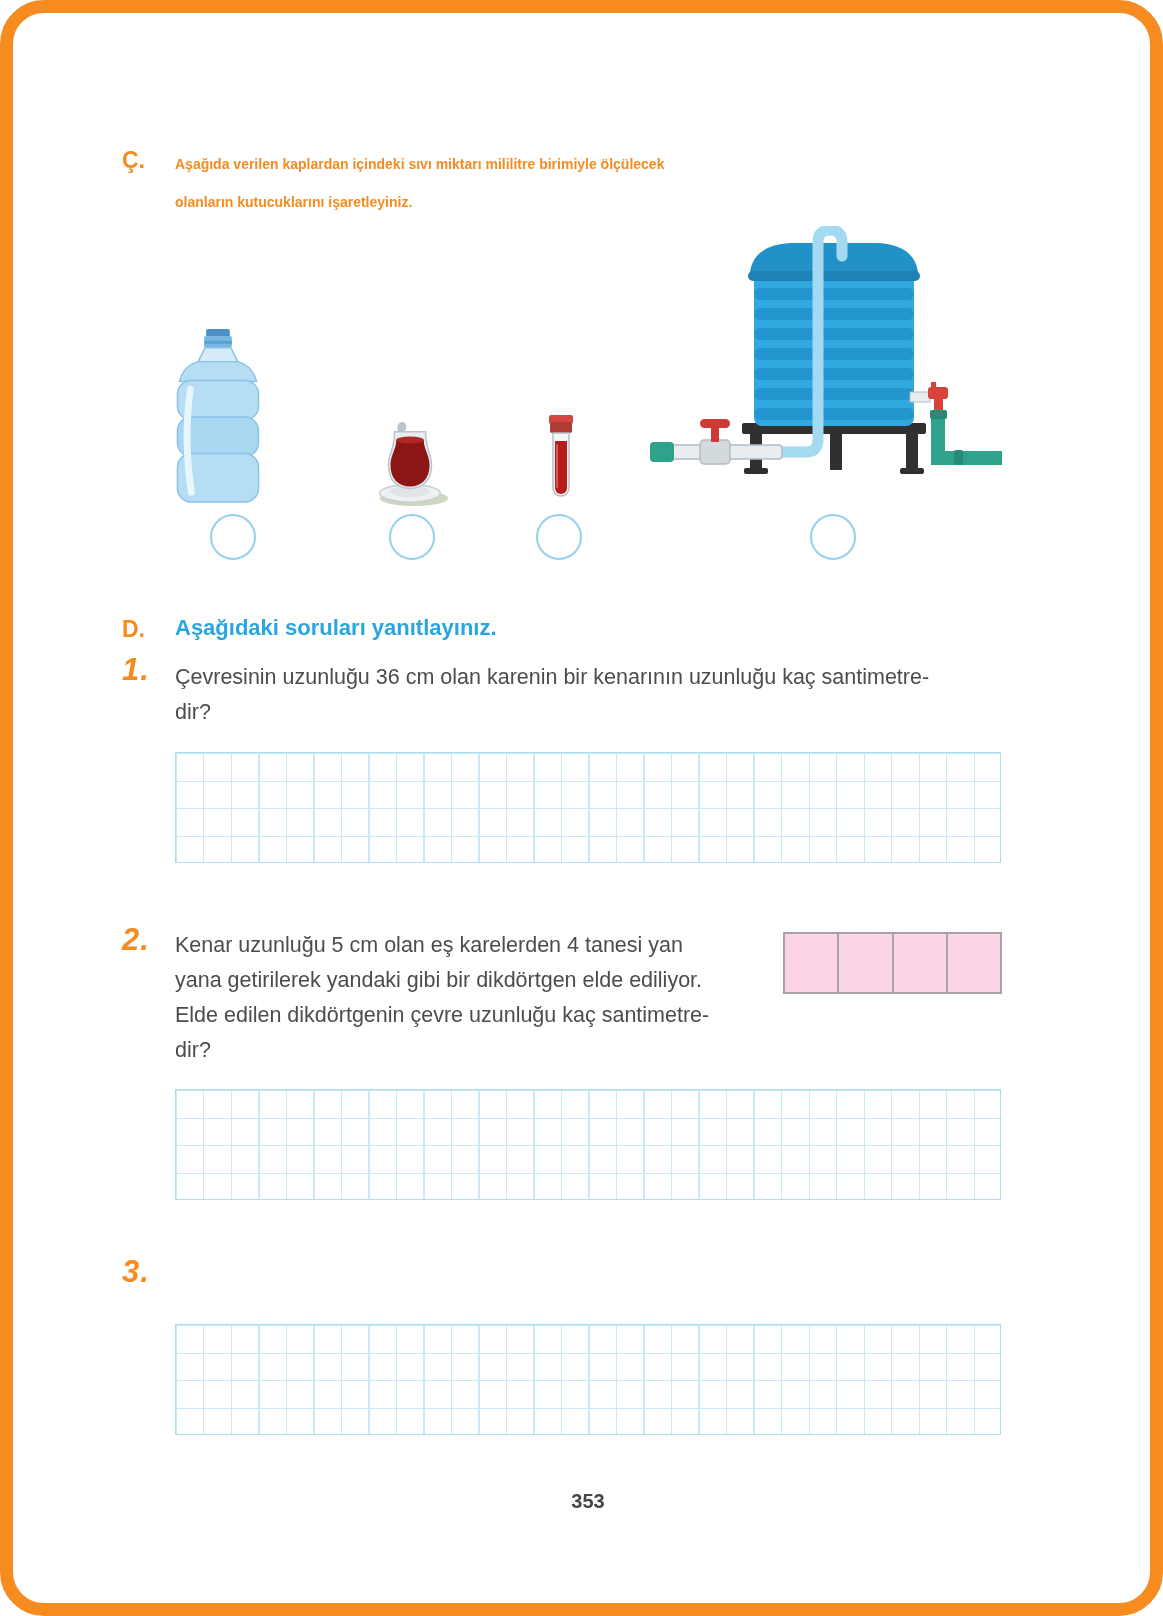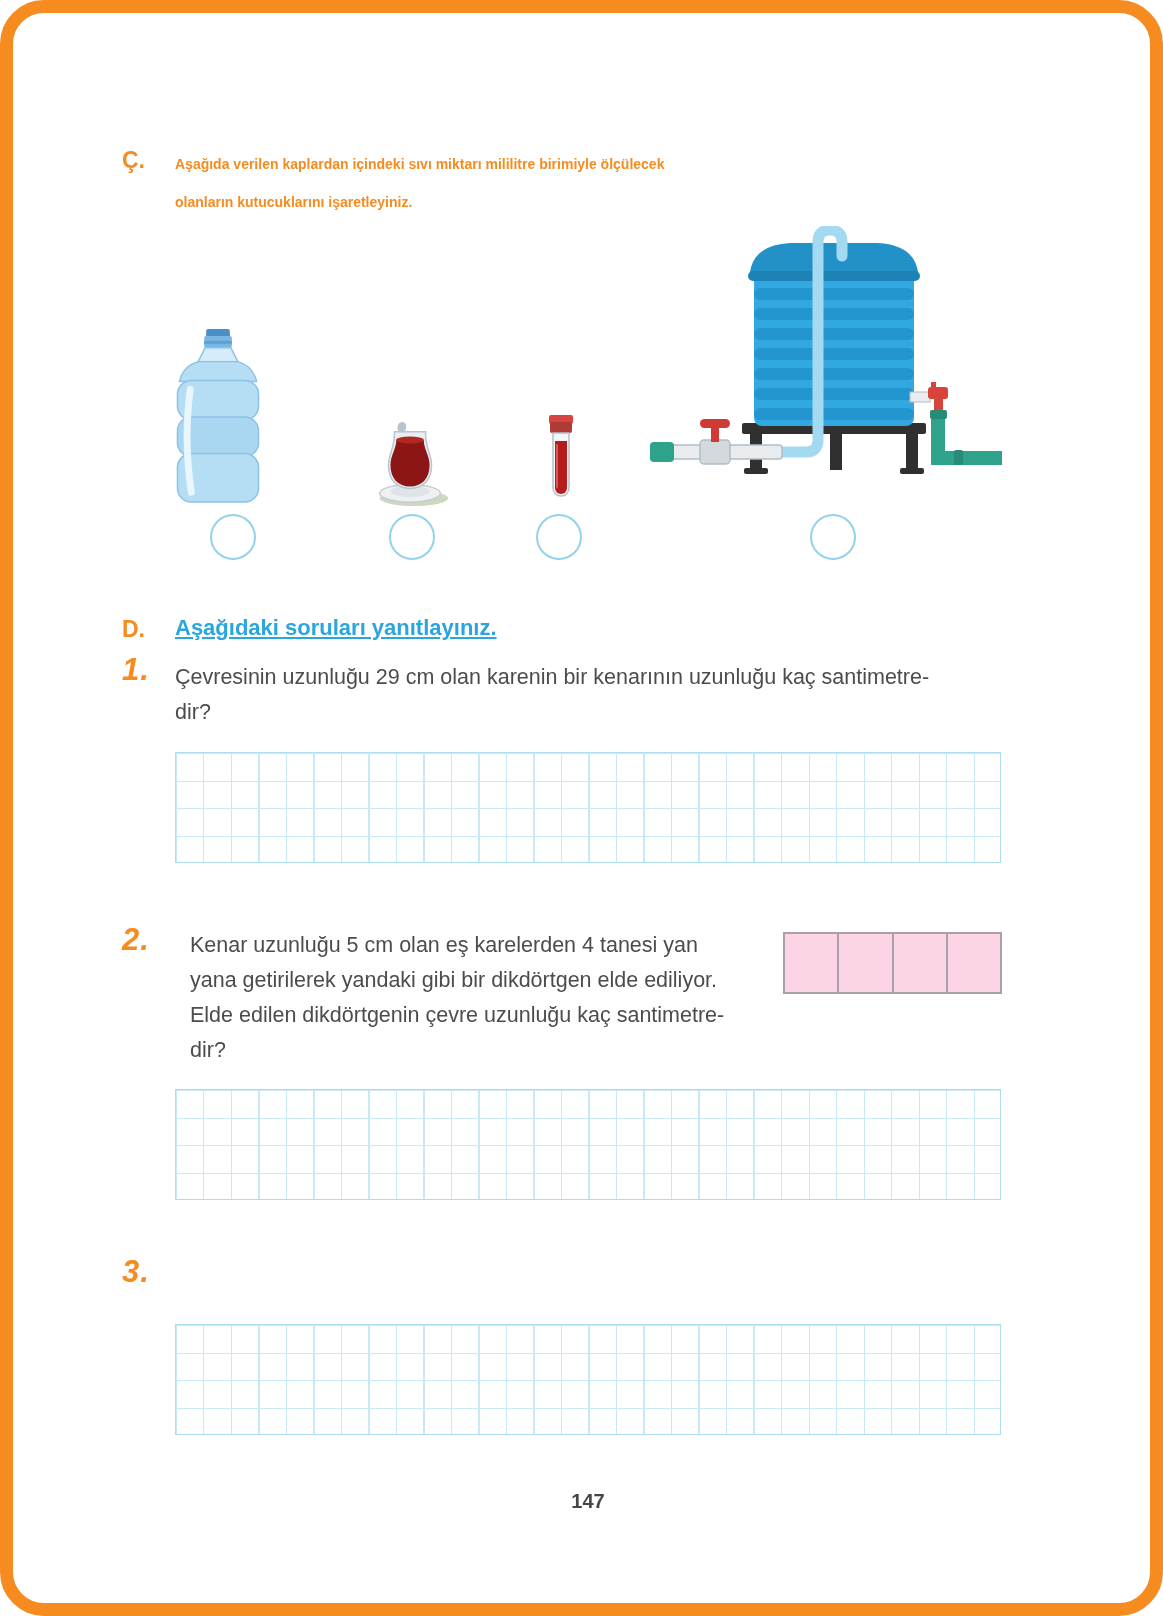--- a/index.html
+++ b/index.html
@@ -14,21 +14,21 @@
     border-radius:44px;
     pointer-events:none;
   }
   .abs { position:absolute; }
 
   .sec-label { font-size:23px; font-weight:bold; color:#f68b1f; }
   .c-instruction {
     font-size:14px; font-weight:bold; color:#f68b1f;
     line-height:38px; white-space:pre;
   }
-  .d-instruction { font-size:22px; font-weight:bold; color:#2aa5dd; white-space:pre;text-decoration:underline; }
+  .d-instruction { font-size:22px; font-weight:bold; color:#2aa5dd; white-space:pre; }
 
   .q-number {
     font-size:31px; font-weight:bold; font-style:italic; color:#f68b1f;
     letter-spacing:1px;
   }
   .q-text {
     font-size:21.5px; color:#4c4c4c; line-height:35px; white-space:pre;
   }
 
   .answer-grid {
@@ -156,34 +156,34 @@
 
   <div class="checkbox-circle" style="left:210px; top:514px;"></div>
   <div class="checkbox-circle" style="left:389px; top:514px;"></div>
   <div class="checkbox-circle" style="left:536px; top:514px;"></div>
   <div class="checkbox-circle" style="left:810px; top:514px;"></div>
 
   <div class="abs sec-label" style="left:122px; top:616px;">D.</div>
   <div class="abs d-instruction" style="left:175px; top:615px;">Aşağıdaki soruları yanıtlayınız.</div>
 
   <div class="abs q-number" style="left:122px; top:652px;">1.</div>
-  <div class="abs q-text" style="left:175px; top:660px;">Çevresinin uzunluğu 29 cm olan karenin bir kenarının uzunluğu kaç santimetre-
+  <div class="abs q-text" style="left:175px; top:660px;">Çevresinin uzunluğu 36 cm olan karenin bir kenarının uzunluğu kaç santimetre-
 dir?</div>
   <div class="answer-grid" style="left:175px; top:752px;"></div>
 
   <div class="abs q-number" style="left:122px; top:922px;">2.</div>
-  <div class="abs q-text" style="left:175px; top:928px;margin-left:15px;">Kenar uzunluğu 5 cm olan eş karelerden 4 tanesi yan
+  <div class="abs q-text" style="left:175px; top:928px;">Kenar uzunluğu 5 cm olan eş karelerden 4 tanesi yan
 yana getirilerek yandaki gibi bir dikdörtgen elde ediliyor.
 Elde edilen dikdörtgenin çevre uzunluğu kaç santimetre-
 dir?</div>
   <div class="pink-figure">
     <div></div>
     <div></div>
     <div></div>
     <div></div>
   </div>
   <div class="answer-grid" style="left:175px; top:1089px;"></div>
 
   <div class="abs q-number" style="left:122px; top:1254px;">3.</div>
   <div class="answer-grid" style="left:175px; top:1324px;"></div>
 
-  <div class="page-number">147</div>
+  <div class="page-number">353</div>
 </div>
 
 </body></html>

